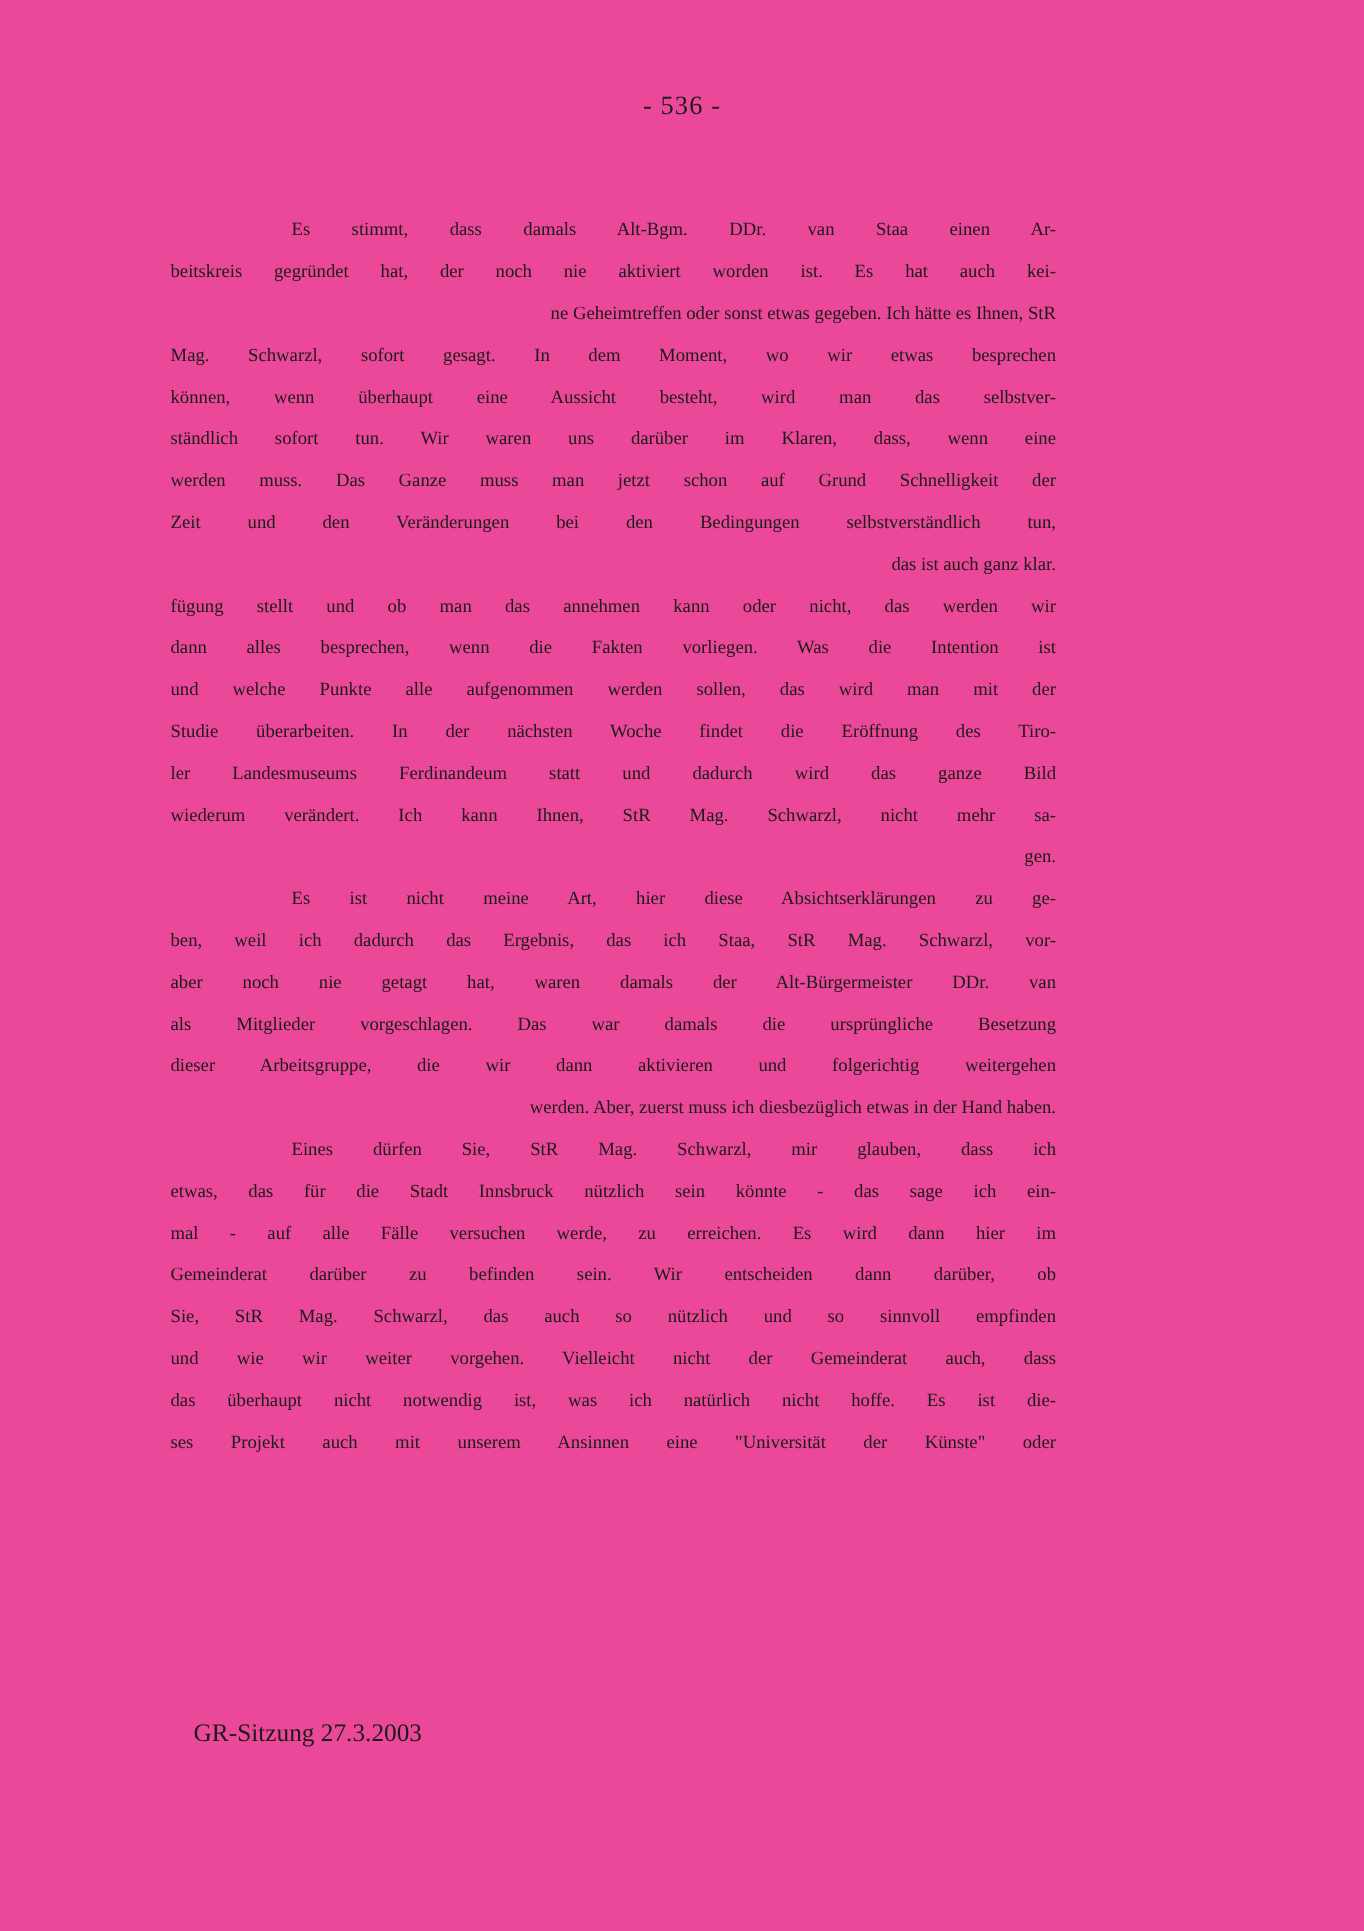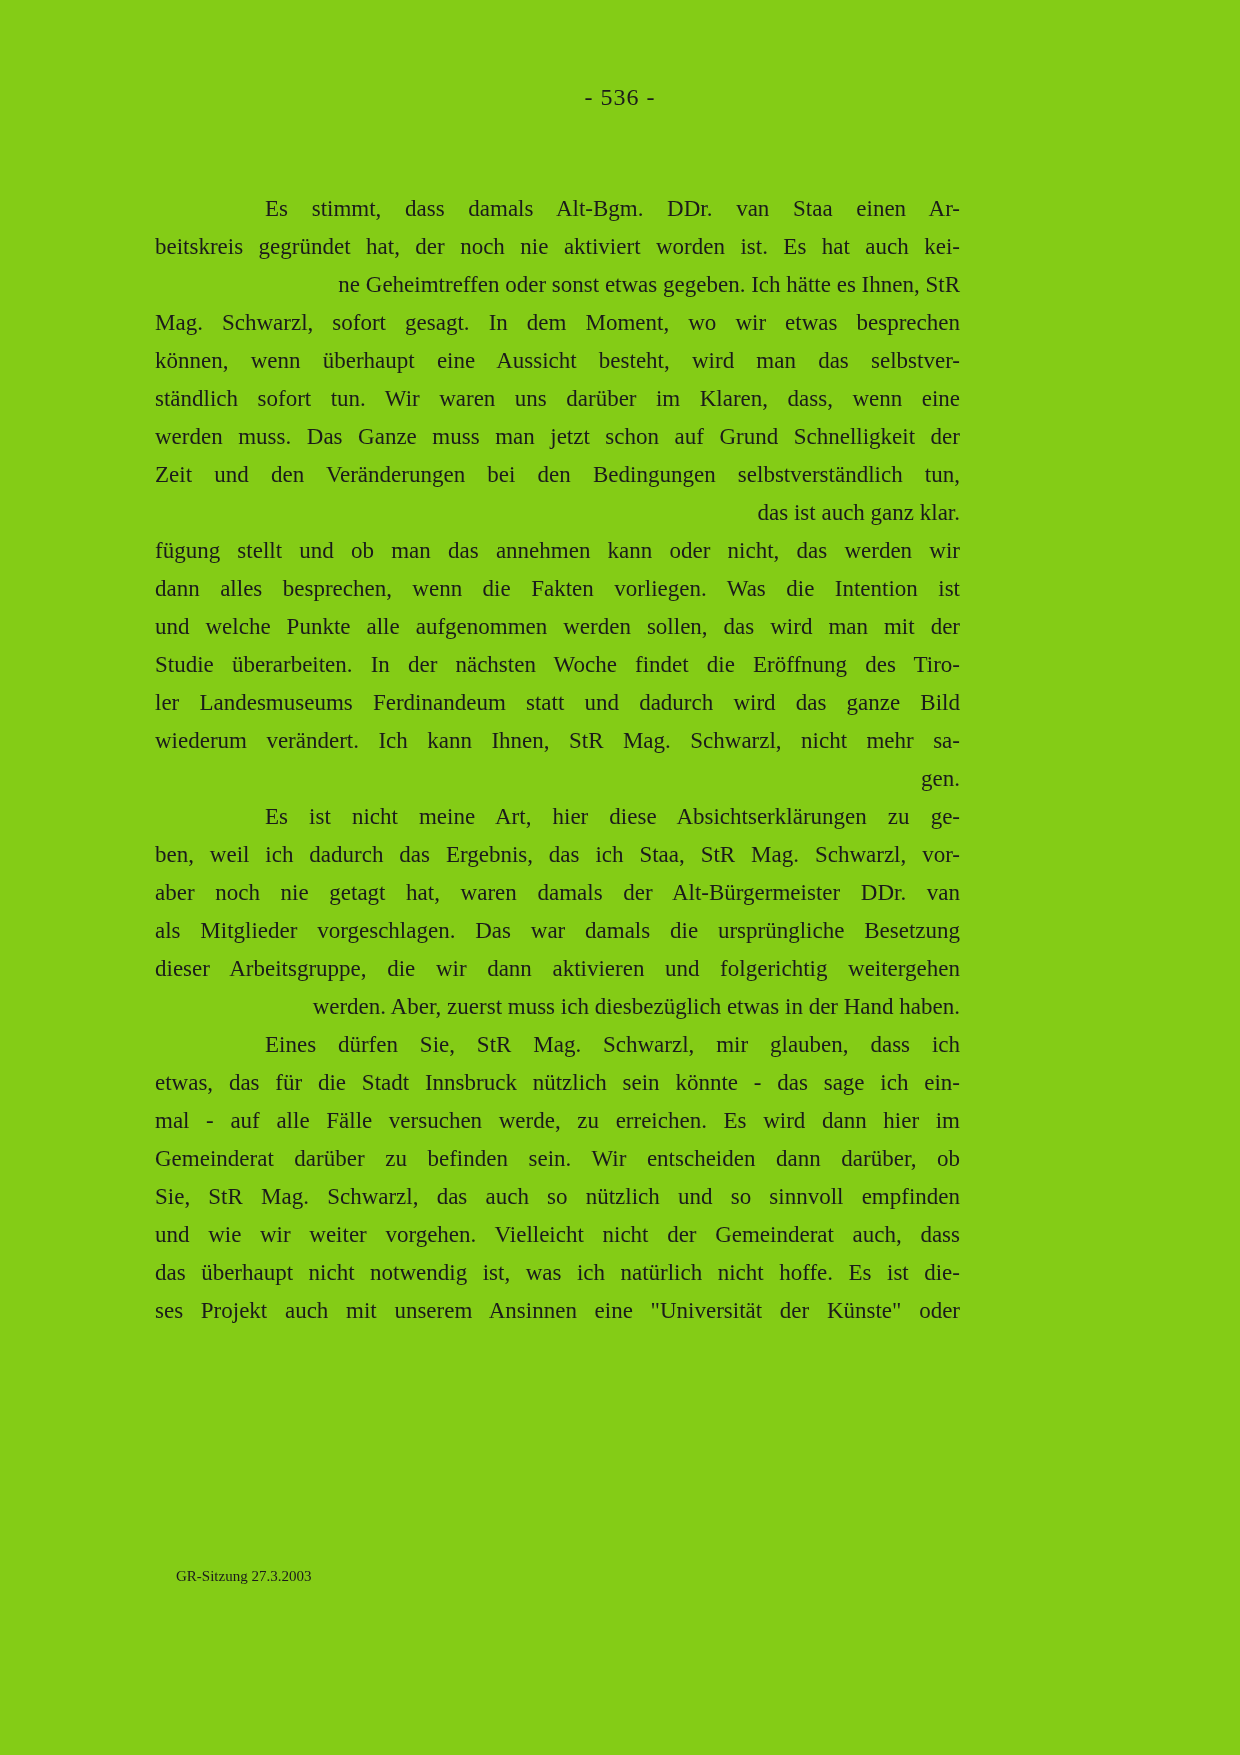--- a/index.html
+++ b/index.html
@@ -5,41 +5,41 @@
   html, body {
     margin: 0;
     padding: 0;
     background: #e8e8e8;
   }
   .page {
     position: relative;
     width: 1240px;
     height: 1755px;
     margin: 0 auto;
-    background: #84cc16;
+    background: #ec4899;
     color: #1b1b1b;
     font-family: "Liberation Serif", "DejaVu Serif", serif;
     overflow: hidden;
   }
   .page-number {
     position: absolute;
     top: 82px;
     left: 0;
     width: 1240px;
     text-align: center;
     font-size: 24px;
     line-height: 30px;
     letter-spacing: 1px;
   }
   .body-text {
     position: absolute;
     top: 190px;
     left: 155px;
     width: 805px;
-    font-size: 23px;
+    font-size: 17px;
     line-height: 38px;
   }
   .paragraph {
     margin: 0;
     padding: 0;
   }
   .line {
     height: 38px;
     white-space: normal;
     text-align: right;
@@ -51,21 +51,21 @@
   .line.first {
     padding-left: 110px;
   }
   .line.first.justify {
     
   }
   .footer {
     position: absolute;
     top: 1564px;
     left: 176px;
-    font-size: 15px;
+    font-size: 23px;
     line-height: 24px;
   }
 </style>
 </head>
 <body>
 
 <div class="page">
   <div class="page-number">- 536 -</div>
 
   <div class="body-text">

